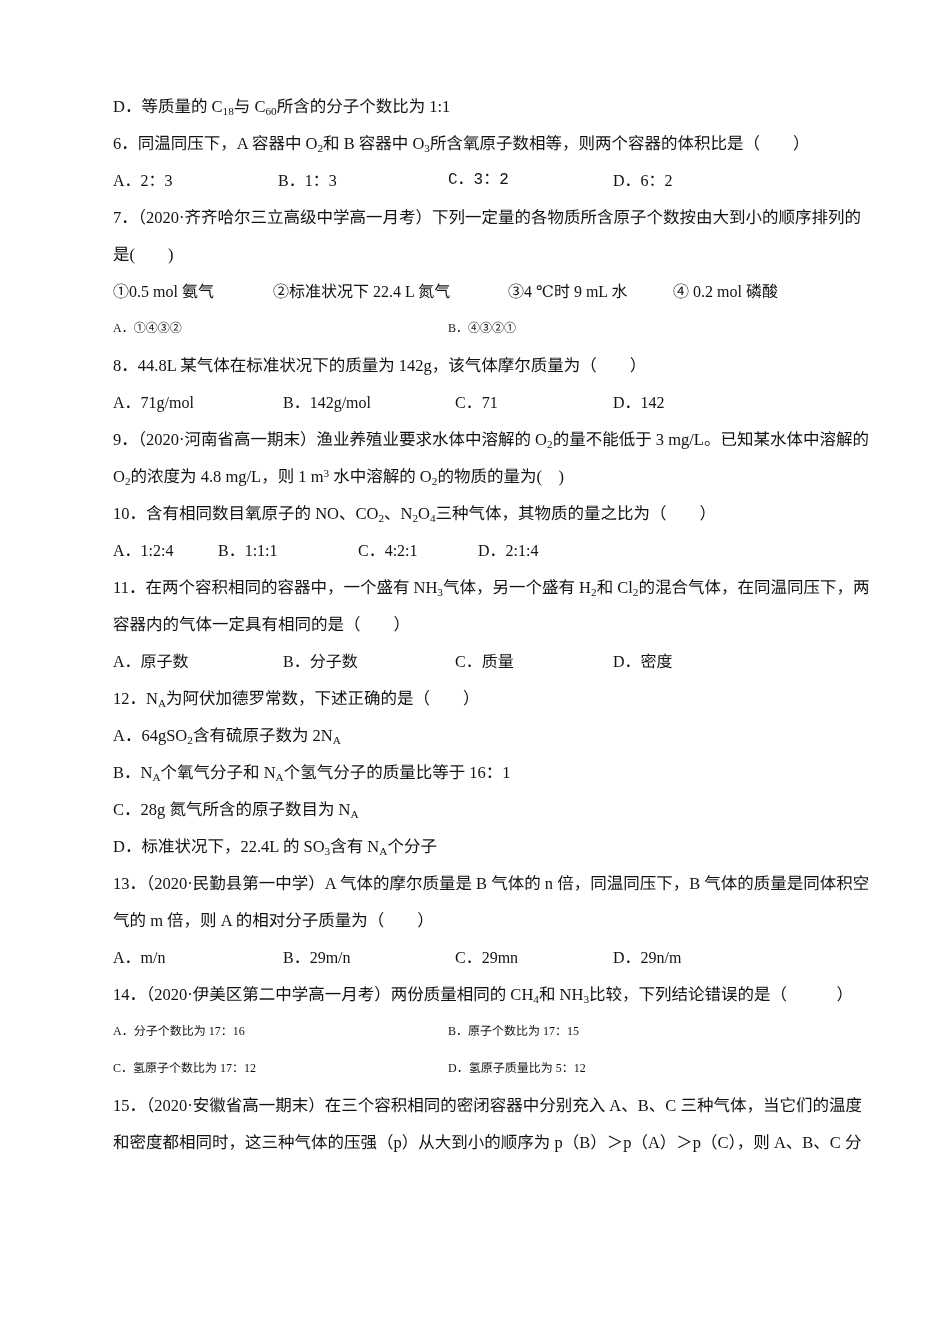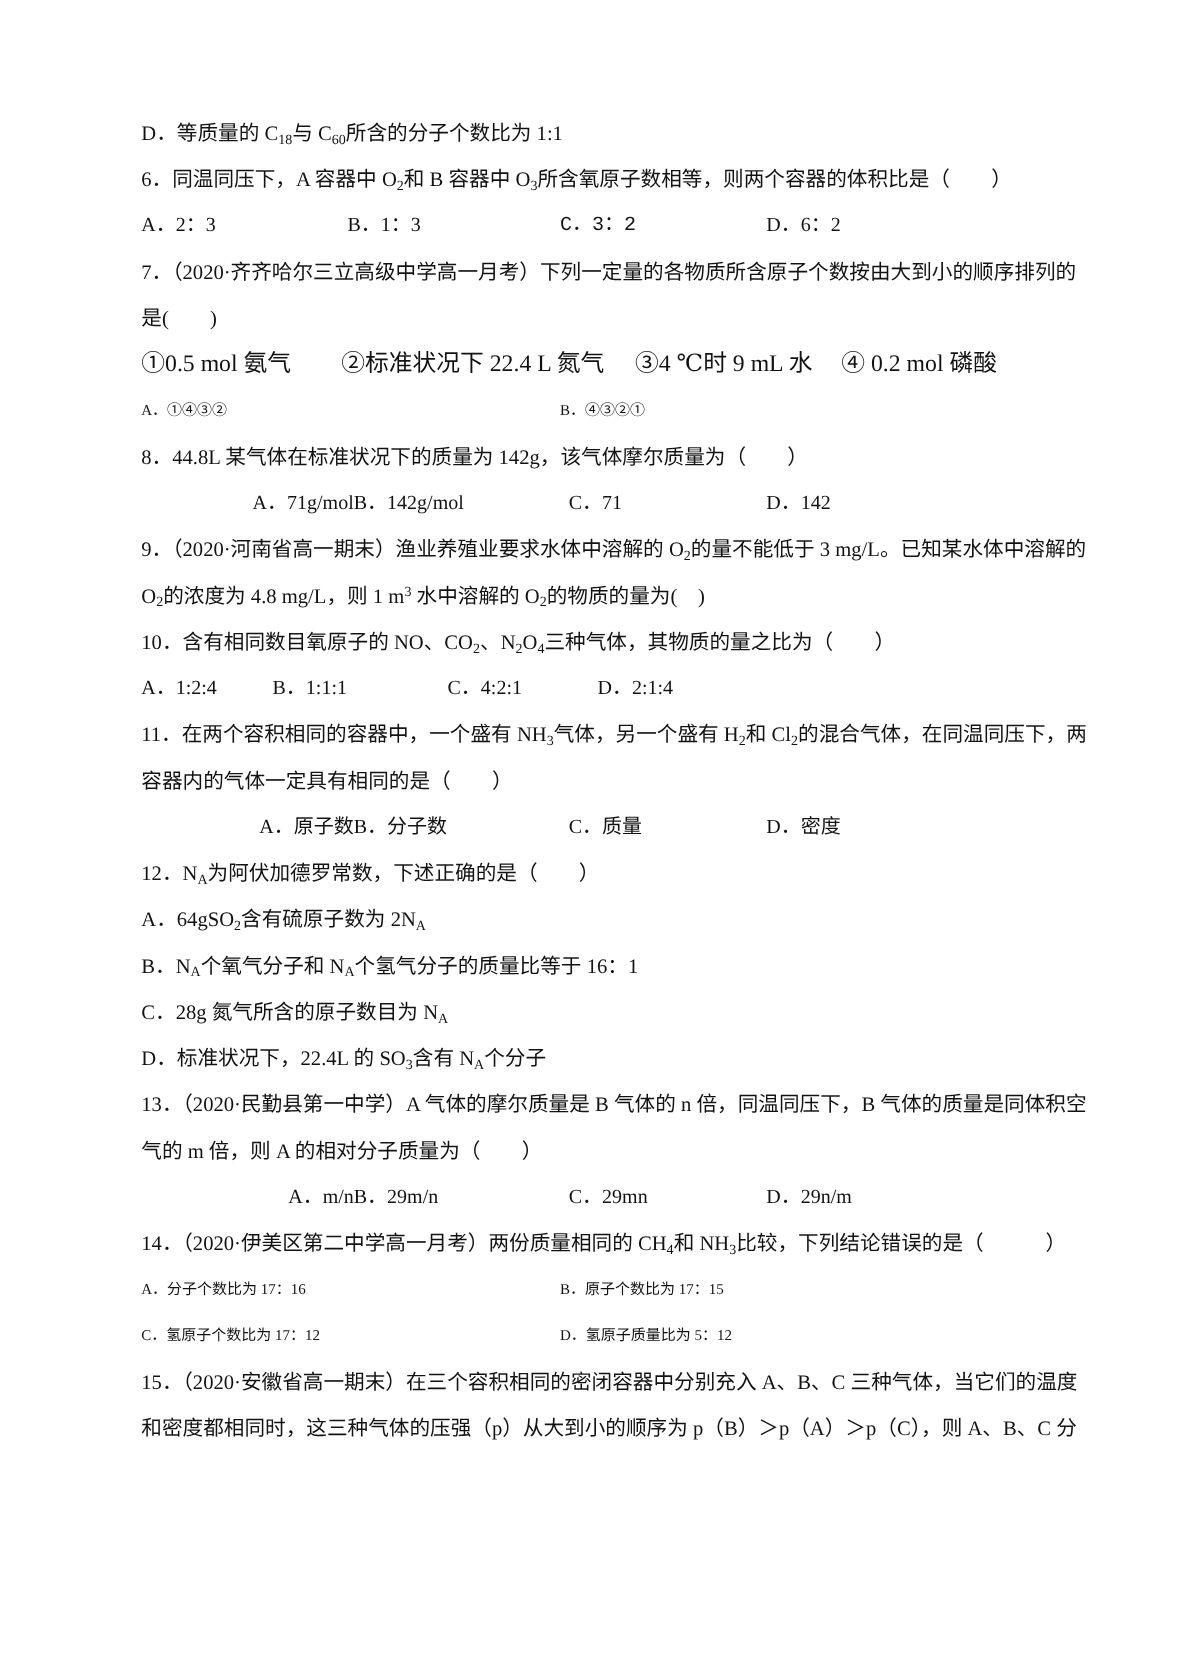--- a/index.html
+++ b/index.html
@@ -37,21 +37,21 @@
   }
   .opts4 > .opt { flex: 0 0 auto; }
   .opts4.wide > .opt:nth-child(1) { width: 165px; }
   .opts4.wide > .opt:nth-child(2) { width: 170px; }
   .opts4.wide > .opt:nth-child(3) { width: 165px; font-family: Liberation Mono, monospace; }
 
   .opts4.narrow > .opt:nth-child(1) { width: 105px; }
   .opts4.narrow > .opt:nth-child(2) { width: 140px; }
   .opts4.narrow > .opt:nth-child(3) { width: 120px; }
 
-  .opts4.med > .opt:nth-child(1) { width: 170px; text-align: right; }
+  .opts4.med > .opt:nth-child(1) { width: 170px; }
   .opts4.med > .opt:nth-child(2) { width: 172px; }
   .opts4.med > .opt:nth-child(3) { width: 158px; }
 
   .opts4.mol > .opt:nth-child(1) { width: 180px; }
   .opts4.mol > .opt:nth-child(2) { width: 185px; }
   .opts4.mol > .opt:nth-child(3) { width: 170px; }
 
   
   .opts2 {
     display: flex;
@@ -67,21 +67,21 @@
     height: 37px;
     font-size: 16.5px;
     line-height: 21px;
   }
 
   
   .items {
     display: flex;
     height: 37px;
     align-items: flex-start;
-    font-size: 19px;
+    font-size: 16px;
     line-height: 21px;
   }
   .items > .item:nth-child(1) { width: 160px; flex: 0 0 auto; }
   .items > .item:nth-child(2) { width: 235px; flex: 0 0 auto; }
   .items > .item:nth-child(3) { width: 165px; flex: 0 0 auto; }
 
   sub { font-size: 0.68em; line-height: 0; vertical-align: -0.28em; }
   sup { font-size: 0.68em; line-height: 0; vertical-align: 0.45em; }
 
   .nowrap { white-space: nowrap; }

